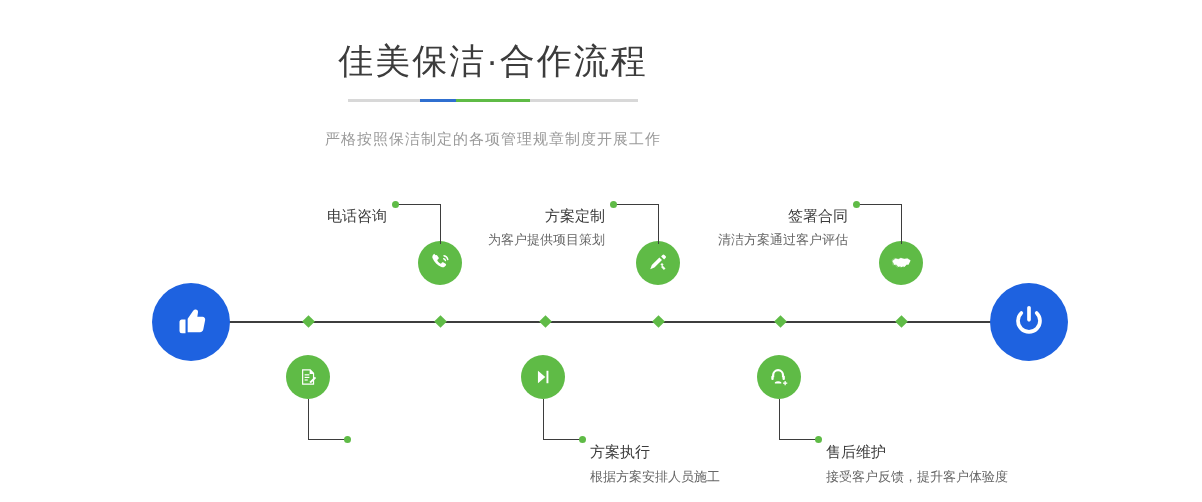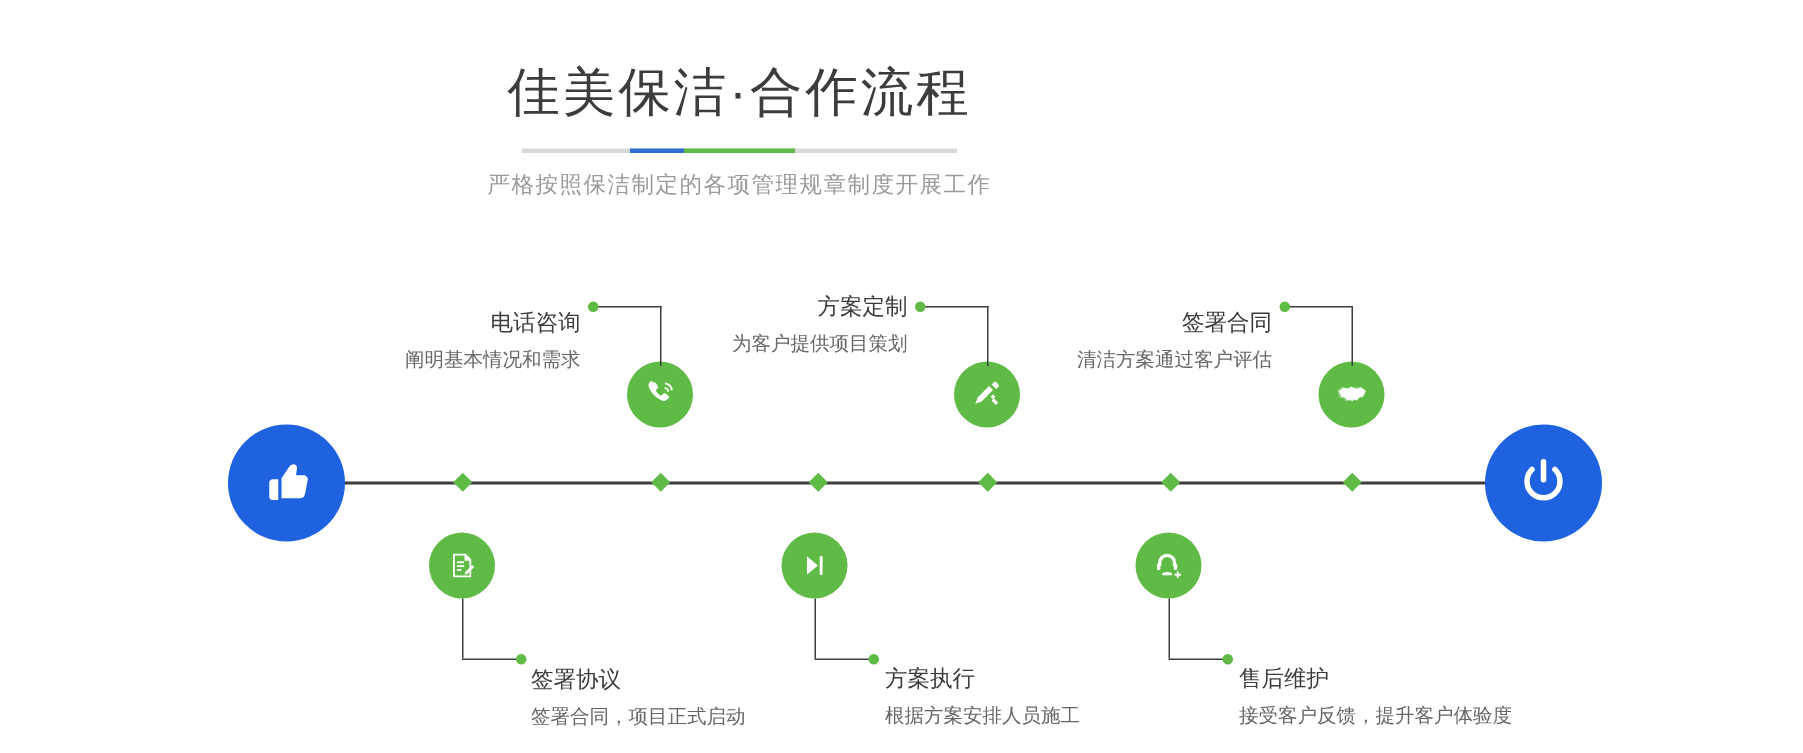--- a/index.html
+++ b/index.html
@@ -18,21 +18,21 @@
     font-size:35px;color:#3c3c3c;letter-spacing:2px;
     margin-top:38px;font-weight:500;
   }
   .rule{
     position:relative;width:290px;height:3px;margin:14px auto 0;
     background:#d8d8d8;
   }
   .rule .seg1{position:absolute;left:72px;top:0;width:36px;height:3px;background:#2f6fd0;}
   .rule .seg2{position:absolute;left:108px;top:0;width:74px;height:3px;background:#5fbb46;}
   .subtitle{
-    font-size:15px;color:#9a9a9a;margin-top:12px;letter-spacing:1px;
+    font-size:15px;color:#9a9a9a;margin-top:28px;letter-spacing:1px;
   }
 
   
   .axis{
     position:absolute;left:190px;top:321px;width:830px;height:2px;background:#3d3d3d;
   }
   .node-dot{
     position:absolute;width:9px;height:9px;background:#5fbb46;
     transform:rotate(45deg);
   }
@@ -112,55 +112,50 @@
         <path d="M15.3 4.6a.7.7 0 0 1 .8-.5 5.6 5.6 0 0 1 4.4 4.4.7.7 0 1 1-1.4.2 4.2 4.2 0 0 0-3.3-3.3.7.7 0 0 1-.5-.8z"></path>
         <path d="M15 7.6a.7.7 0 0 1 .8-.5 2.9 2.9 0 0 1 2.3 2.3.7.7 0 1 1-1.4.2 1.5 1.5 0 0 0-1.2-1.2.7.7 0 0 1-.5-.8z"></path>
       </svg>
     </span>
   </div>
   <div class="connector v" style="left:440px;top:204px;height:40px;"></div>
   <div class="connector h" style="left:396px;top:204px;width:45px;"></div>
   <div class="tipdot" style="left:392px;top:201px;"></div>
   <div class="lbl right-al" style="left:155px;top:186px;width:232px;">
     <div class="t1">电话咨询</div>
-    <div class="t2">阐明基本情况和需求</div>
   </div>
 
   <div class="circle" style="left:286px;top:355px;">
     <span>
       <svg width="22" height="22" viewBox="0 0 24 24" fill="#fff">
         <path d="M5.5 3.5h9.2l4 4v13h-13.2zM6.8 4.8v14.4h10.6V8.6h-3.6V4.8z" fill="#fff"></path>
         <rect x="8.3" y="9" width="5.2" height="1.3"></rect>
         <rect x="8.3" y="11.8" width="5.2" height="1.3"></rect>
         <rect x="8.3" y="14.6" width="3.4" height="1.3"></rect>
         <path d="M19.4 11.6l1.5 1.5-5.1 5.1-1.9.4.4-1.9z"></path>
       </svg>
     </span>
   </div>
   <div class="connector v" style="left:308px;top:399px;height:40px;"></div>
   <div class="connector h" style="left:308px;top:439px;width:40px;"></div>
   <div class="tipdot" style="left:344px;top:436px;"></div>
-  <div class="lbl left-al" style="left:354px;top:424px;">
-    <div class="t1">签署协议</div>
-    <div class="t2">签署合同，项目正式启动</div>
-  </div>
 
   <div class="circle" style="left:636px;top:241px;">
     <span>
       <svg width="24" height="24" viewBox="0 0 24 24" fill="#fff">
         <path d="M4.2 18.2l1.6-4.2 7.6-7.6 2.6 2.6-7.6 7.6z"></path>
         <path d="M15.1 5.4l1.4-1.4a1.3 1.3 0 0 1 1.9 0l1.1 1.1a1.3 1.3 0 0 1 0 1.9l-1.4 1.4z"></path>
         <path d="M14.4 13.5l1.6 1.6-1 1 2.9 2.9 1.6-1.6-2.9-2.9 1-1-1.6-1.6z" opacity="0.95"></path>
       </svg>
     </span>
   </div>
   <div class="connector v" style="left:658px;top:204px;height:40px;"></div>
   <div class="connector h" style="left:614px;top:204px;width:45px;"></div>
   <div class="tipdot" style="left:610px;top:201px;"></div>
-  <div class="lbl right-al" style="left:375px;top:175px;width:230px;">
+  <div class="lbl right-al" style="left:375px;top:186px;width:230px;">
     <div class="t1">方案定制</div>
     <div class="t2">为客户提供项目策划</div>
   </div>
 
   <div class="circle" style="left:521px;top:355px;">
     <span>
       <svg width="22" height="22" viewBox="0 0 24 24" fill="#fff">
         <path d="M6.5 5.2l8 6.8-8 6.8z"></path>
         <rect x="15.8" y="5.2" width="2.1" height="13.6"></rect>
       </svg>

